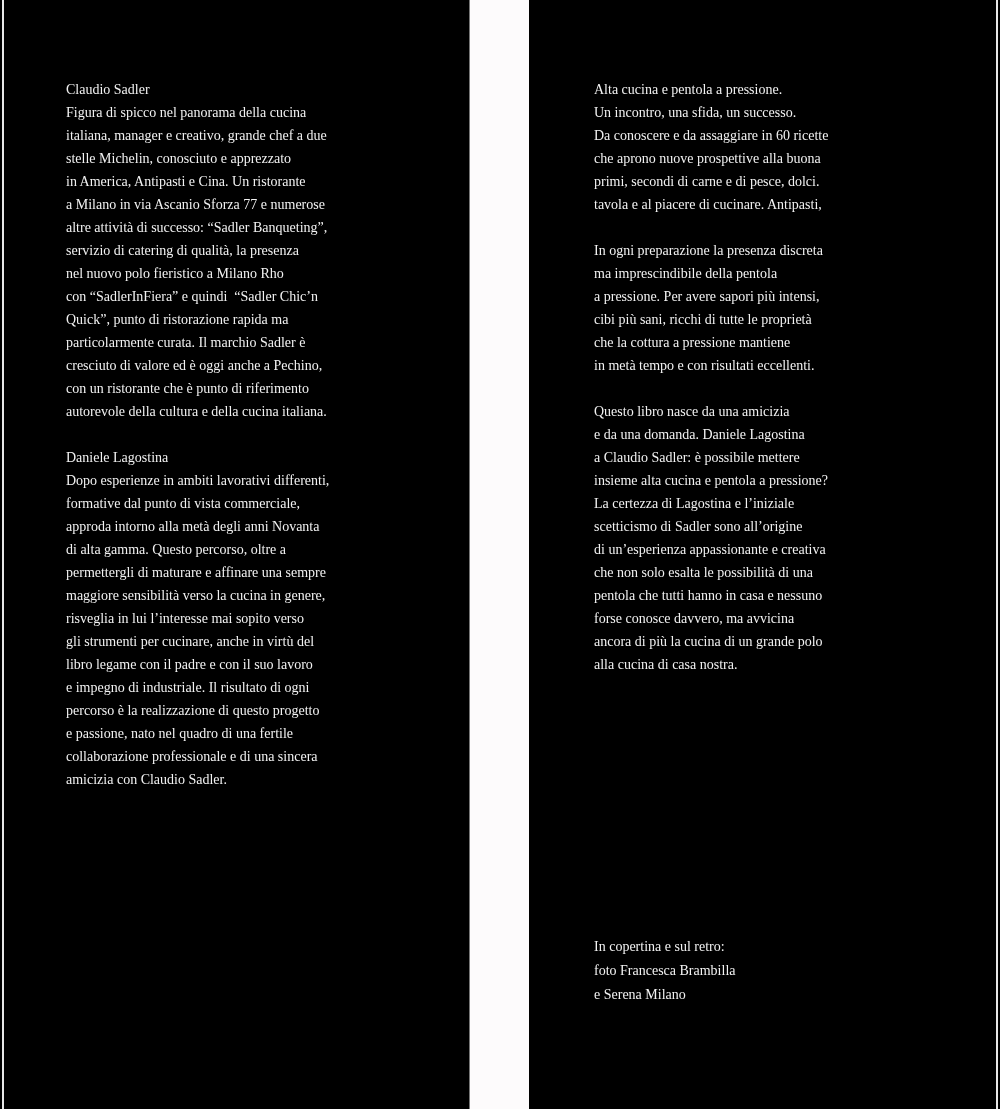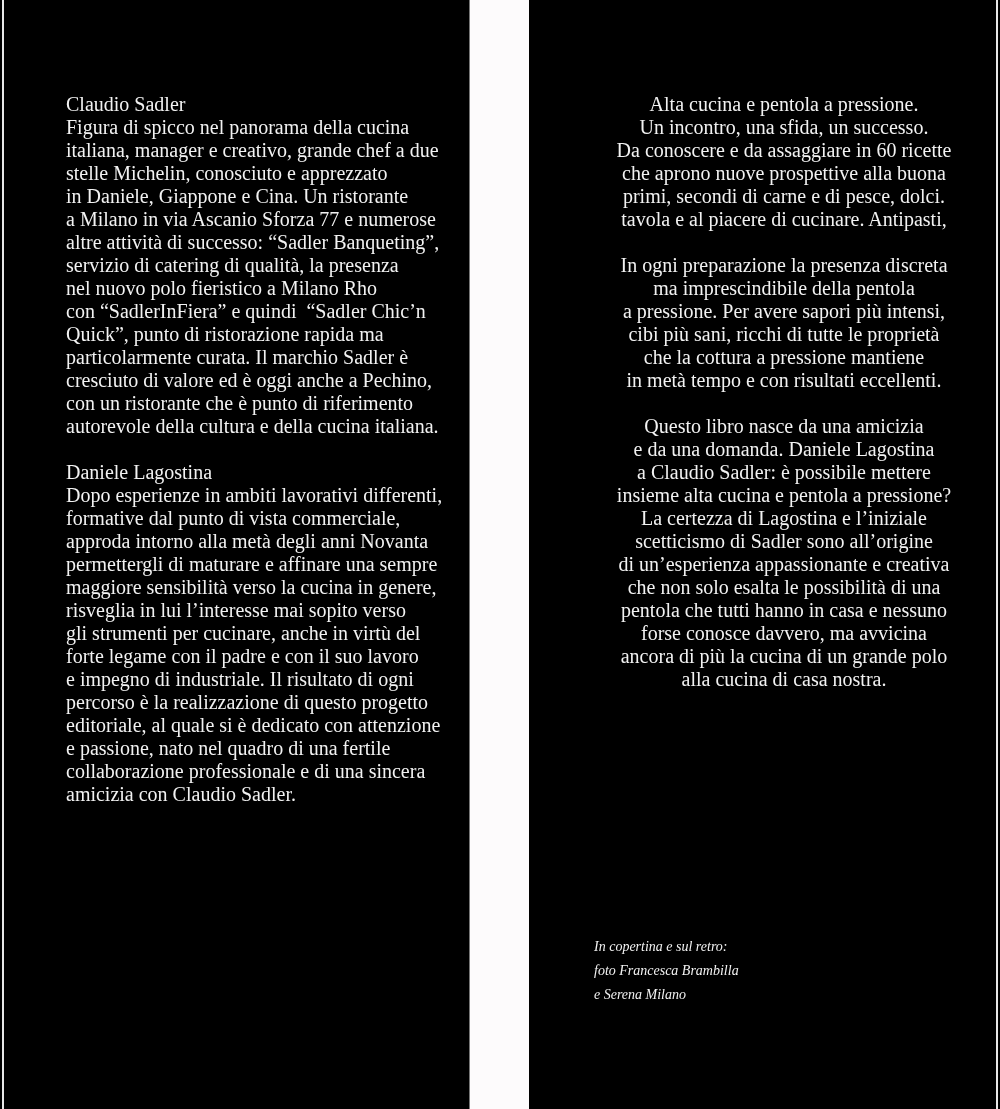--- a/index.html
+++ b/index.html
@@ -1,65 +1,65 @@
 <!DOCTYPE html>
 <html><head>
 <meta charset="utf-8">
 <style>
   html, body { margin:0; padding:0; }
   body { width:1000px; height:1109px; background:#000; position:relative; overflow:hidden;
          font-family:"Liberation Serif", "DejaVu Serif", serif; color:#f2f2f2; }
   .edge-left { position:absolute; left:2px; top:0; width:2px; height:1109px; background:#e8e8e8; }
   .edge-right { position:absolute; left:996px; top:0; width:2px; height:1109px; background:#e8e8e8; }
   .gutter { position:absolute; left:469px; top:0; width:59px; height:1109px; background:#fdfbfc; border-left:1px solid #777; }
-  .col { position:absolute; top:93px; font-size:20px; line-height:23px; }
+  .col { position:absolute; top:78px; font-size:14px; line-height:23px; }
   .col-left { left:66px; width:400px; }
-  .col-right { left:594px; width:380px;text-align:center; }
+  .col-right { left:594px; width:380px; }
   .line { white-space:pre; display:block; }
   .para { margin:0 0 23px 0; }
-  .credits { position:absolute; left:594px; top:935px; font-size:14px; line-height:24px;font-style:italic; }
+  .credits { position:absolute; left:594px; top:935px; font-size:14px; line-height:24px; }
 </style>
 </head>
 <body>
 
 <div class="edge-left"></div>
 <div class="edge-right"></div>
 <div class="gutter"></div>
 
 <div class="col col-left">
   <div class="para">
     <span class="line">Claudio Sadler</span>
     <span class="line">Figura di spicco nel panorama della cucina</span>
     <span class="line">italiana, manager e creativo, grande chef a due</span>
     <span class="line">stelle Michelin, conosciuto e apprezzato</span>
-    <span class="line">in Daniele, Giappone e Cina. Un ristorante</span>
+    <span class="line">in America, Antipasti e Cina. Un ristorante</span>
     <span class="line">a Milano in via Ascanio Sforza 77 e numerose</span>
     <span class="line">altre attività di successo: “Sadler Banqueting”,</span>
     <span class="line">servizio di catering di qualità, la presenza</span>
     <span class="line">nel nuovo polo fieristico a Milano Rho</span>
     <span class="line">con “SadlerInFiera” e quindi  “Sadler Chic’n</span>
     <span class="line">Quick”, punto di ristorazione rapida ma</span>
     <span class="line">particolarmente curata. Il marchio Sadler è</span>
     <span class="line">cresciuto di valore ed è oggi anche a Pechino,</span>
     <span class="line">con un ristorante che è punto di riferimento</span>
     <span class="line">autorevole della cultura e della cucina italiana.</span>
   </div>
   <div class="para">
     <span class="line">Daniele Lagostina</span>
     <span class="line">Dopo esperienze in ambiti lavorativi differenti,</span>
     <span class="line">formative dal punto di vista commerciale,</span>
     <span class="line">approda intorno alla metà degli anni Novanta</span>
+    <span class="line">di alta gamma. Questo percorso, oltre a</span>
     <span class="line">permettergli di maturare e affinare una sempre</span>
     <span class="line">maggiore sensibilità verso la cucina in genere,</span>
     <span class="line">risveglia in lui l’interesse mai sopito verso</span>
     <span class="line">gli strumenti per cucinare, anche in virtù del</span>
-    <span class="line">forte legame con il padre e con il suo lavoro</span>
+    <span class="line">libro legame con il padre e con il suo lavoro</span>
     <span class="line">e impegno di industriale. Il risultato di ogni</span>
     <span class="line">percorso è la realizzazione di questo progetto</span>
-    <span class="line">editoriale, al quale si è dedicato con attenzione</span>
     <span class="line">e passione, nato nel quadro di una fertile</span>
     <span class="line">collaborazione professionale e di una sincera</span>
     <span class="line">amicizia con Claudio Sadler.</span>
   </div>
 </div>
 
 <div class="col col-right">
   <div class="para">
     <span class="line">Alta cucina e pentola a pressione.</span>
     <span class="line">Un incontro, una sfida, un successo.</span>

